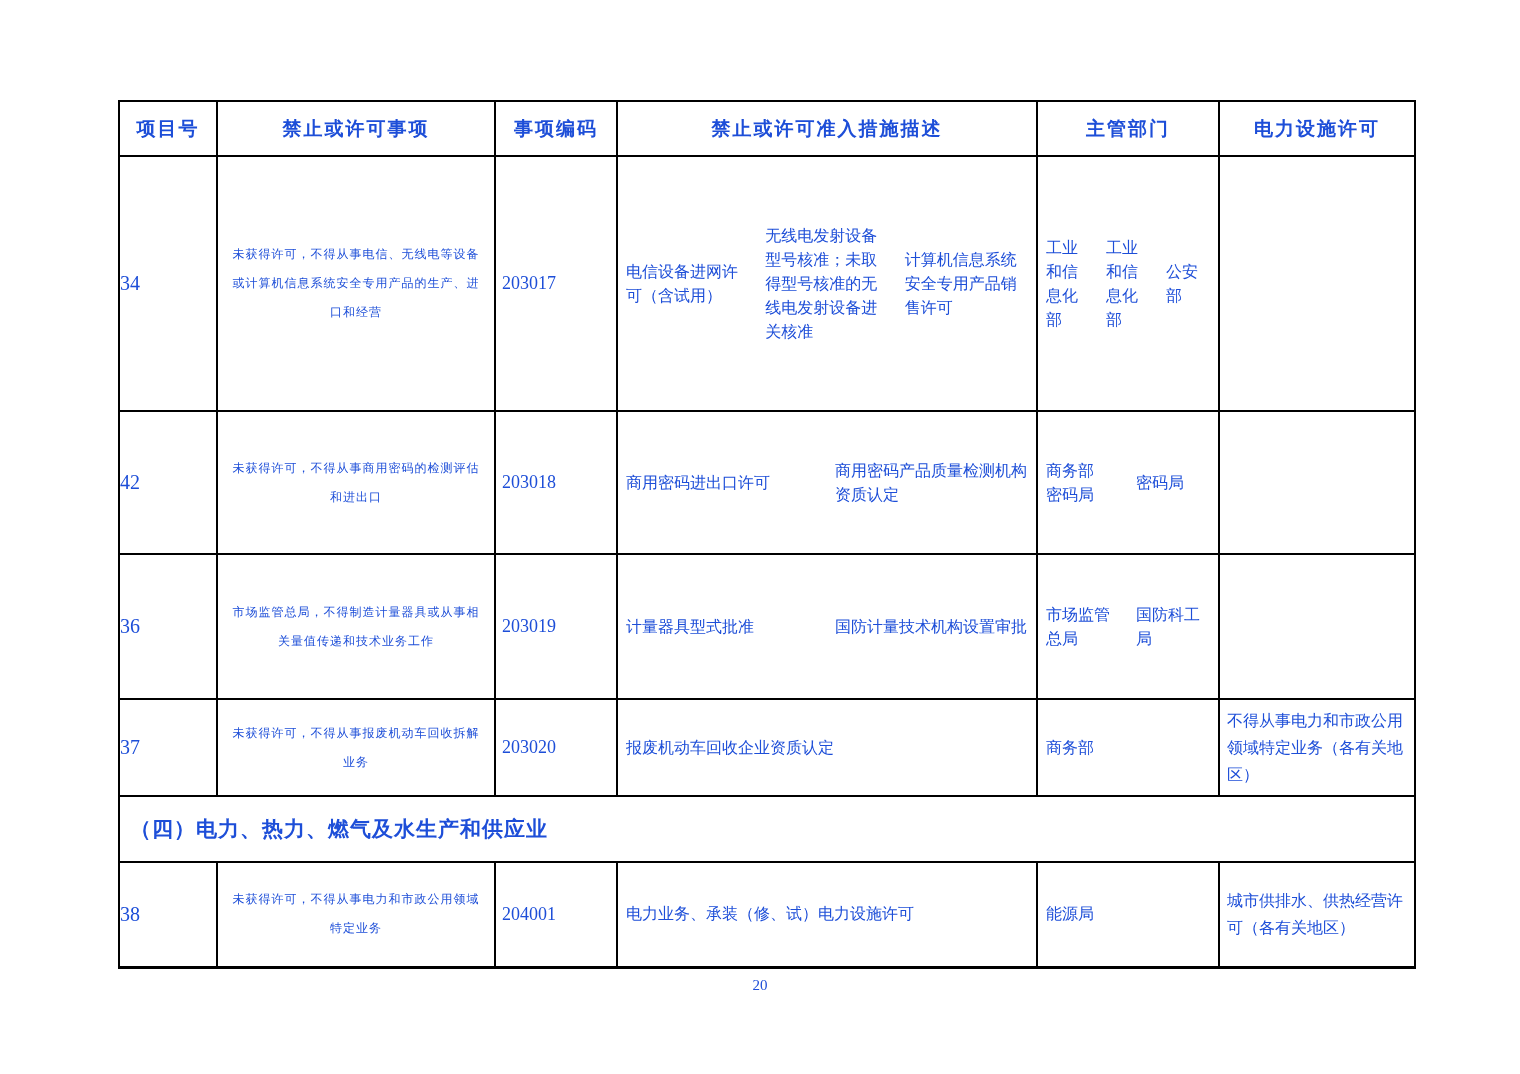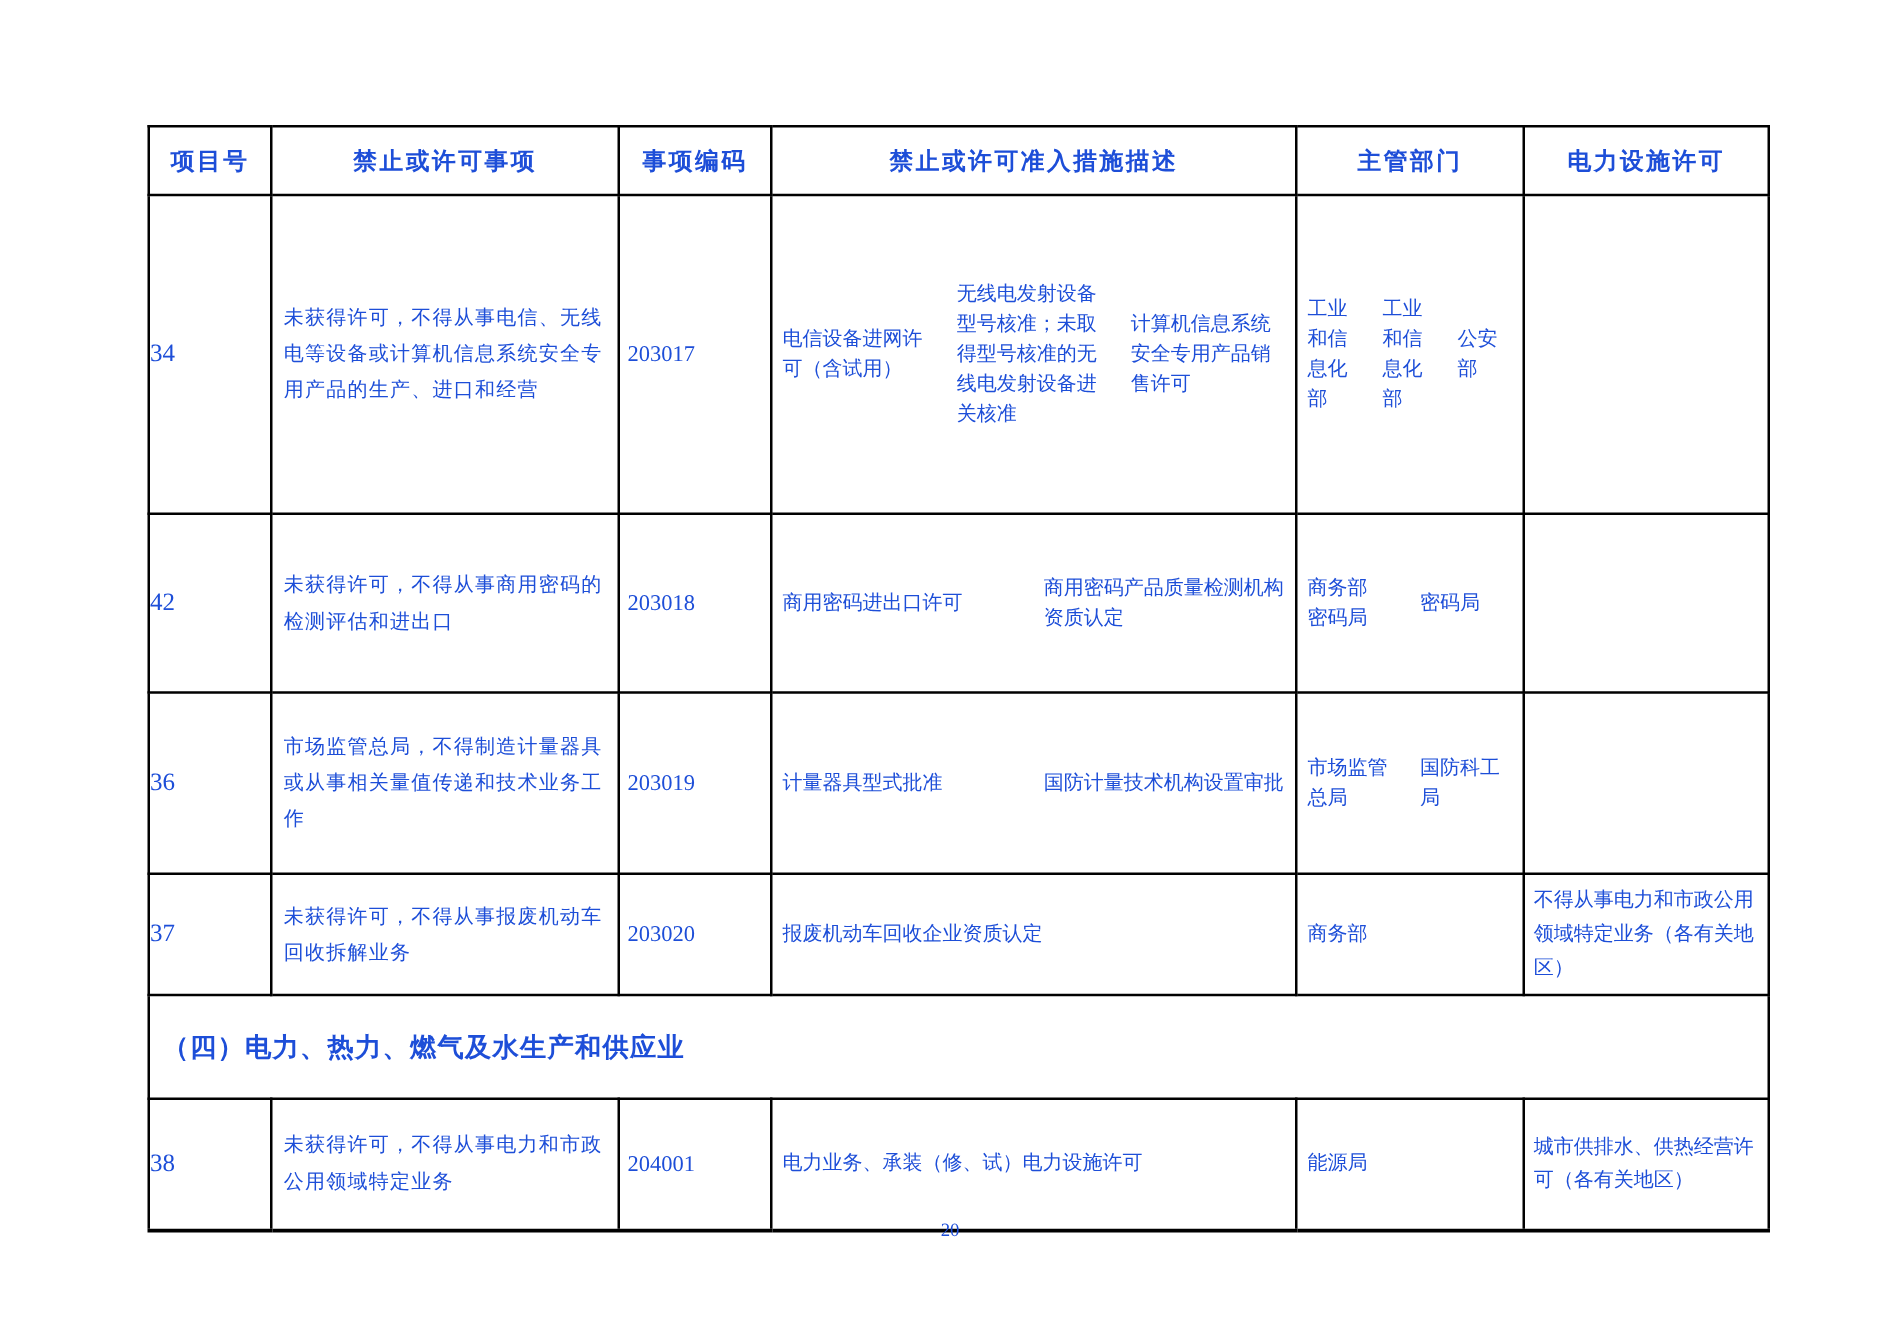--- a/index.html
+++ b/index.html
@@ -31,26 +31,26 @@
   col.c5{width:182px;}
   col.c6{width:196px;}
   th.hdr{
     font-size:19px;font-weight:bold;text-align:center;
     letter-spacing:2px;height:53px;
   }
   tr.r34{height:255px;}
   tr.r35{height:143px;}
   tr.r36{height:145px;}
   tr.r37{height:97px;}
-  tr.rsec{height:83px;}
+  tr.rsec{height:66px;}
   tr.r38{height:105px;}
   td.idcell{font-size:20px;}
   td.itemcell{
-    font-size:16px;line-height:29px;letter-spacing:1px;
-    padding:16px 9px;text-align:left;
+    font-size:12px;line-height:29px;letter-spacing:1px;
+    padding:16px 9px;text-align:center;
   }
   td.codecell{font-size:18px;padding-left:6px;text-align:left;}
   td.stackcell{position:relative;}
   .zones{
     position:absolute;top:0;left:0;right:0;bottom:0;
     display:flex;flex-direction:row;
   }
   .zone{
     flex:1;display:flex;align-items:center;
     padding:0 8px;

